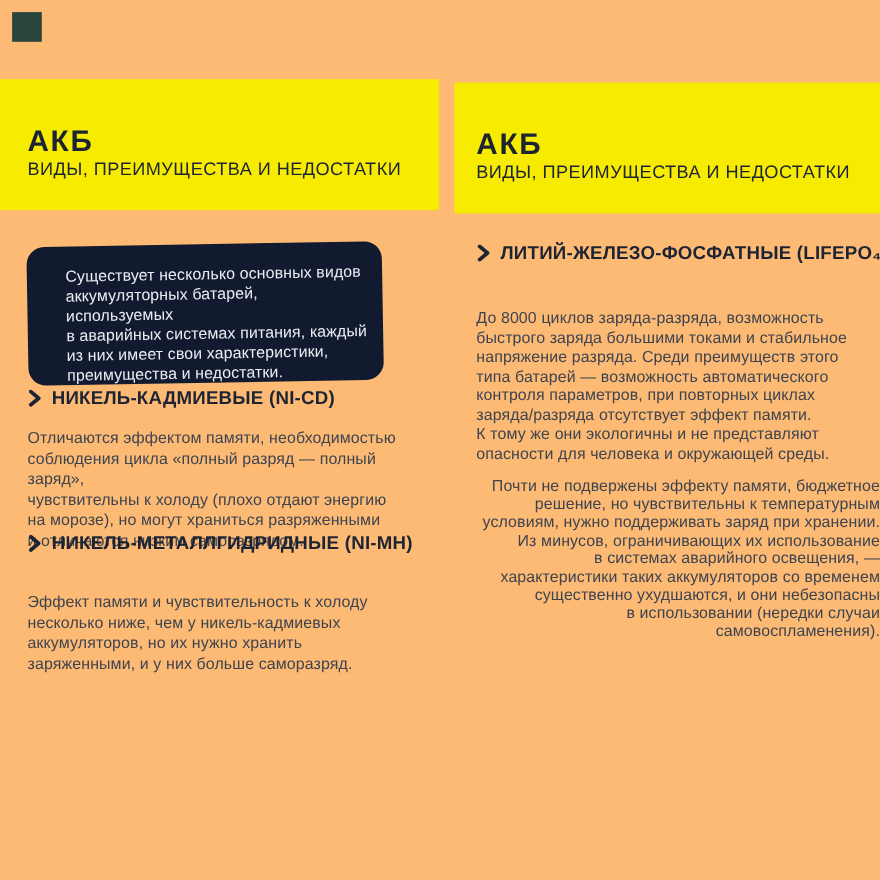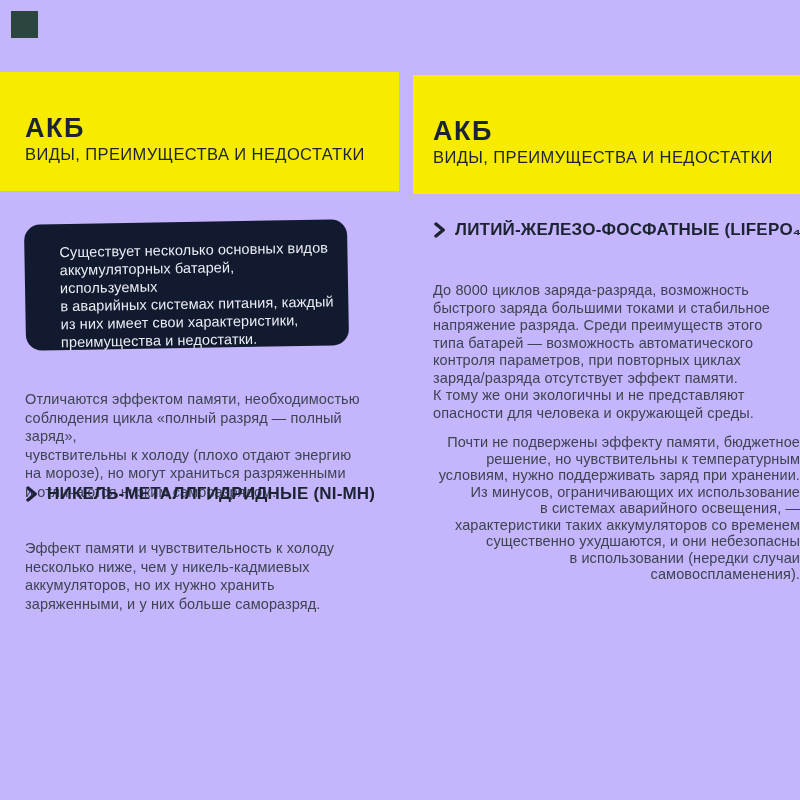--- a/index.html
+++ b/index.html
@@ -1,17 +1,17 @@
 <!DOCTYPE html>
 <html><head>
 <meta charset="utf-8">
 <style>
   html,body{margin:0;padding:0;background:#ffffff;}
   #canvas{
-    position:relative;width:800px;height:800px;background:#c4b5fd;overflow:hidden;
+    position:relative;width:800px;height:800px;background:#fdba74;overflow:hidden;
     font-family:"Liberation Sans","DejaVu Sans",sans-serif;
     -webkit-font-smoothing:antialiased;
   }
   .corner-square{position:absolute;left:11px;top:11px;width:27px;height:27px;background:#2B463E;}
   .band{position:absolute;background:#F7EB00;height:119px;}
   .band.left{left:0;top:72px;width:399px;}
   .band.right{left:413px;top:75px;width:387px;}
   .hdr{position:absolute;color:#1C2333;}
   .hdr .title{font-size:27px;font-weight:800;letter-spacing:1.5px;line-height:26px;}
   .hdr .subtitle{font-size:16.5px;font-weight:400;letter-spacing:0.4px;line-height:18px;margin-top:4px;}
@@ -63,20 +63,26 @@
   </div>
 
   <div class="intro-card">
     <div class="card-text">Существует несколько основных видов
 аккумуляторных батарей, используемых
 в аварийных системах питания, каждый
 из них имеет свои характеристики,
 преимущества и недостатки.</div>
   </div>
 
+  <div class="section-title-row pos-nicd-title">
+    <svg class="chevron" width="13" height="16" viewBox="0 0 13 16">
+      <path d="M3 2 L10.2 8 L3 14" fill="none" stroke="#1C2333" stroke-width="3.4" stroke-linecap="round" stroke-linejoin="round"></path>
+    </svg>
+    <span class="section-title">НИКЕЛЬ-КАДМИЕВЫЕ (NI-CD)</span>
+  </div>
   <div class="body-text body-left pos-nicd-body">Отличаются эффектом памяти, необходимостью
 соблюдения цикла «полный разряд — полный заряд»,
 чувствительны к холоду (плохо отдают энергию
 на морозе), но могут храниться разряженными
 и отличаются низким саморазрядом.</div>
 
   <div class="section-title-row pos-nimh-title">
     <svg class="chevron" width="13" height="16" viewBox="0 0 13 16">
       <path d="M3 2 L10.2 8 L3 14" fill="none" stroke="#1C2333" stroke-width="3.4" stroke-linecap="round" stroke-linejoin="round"></path>
     </svg>

